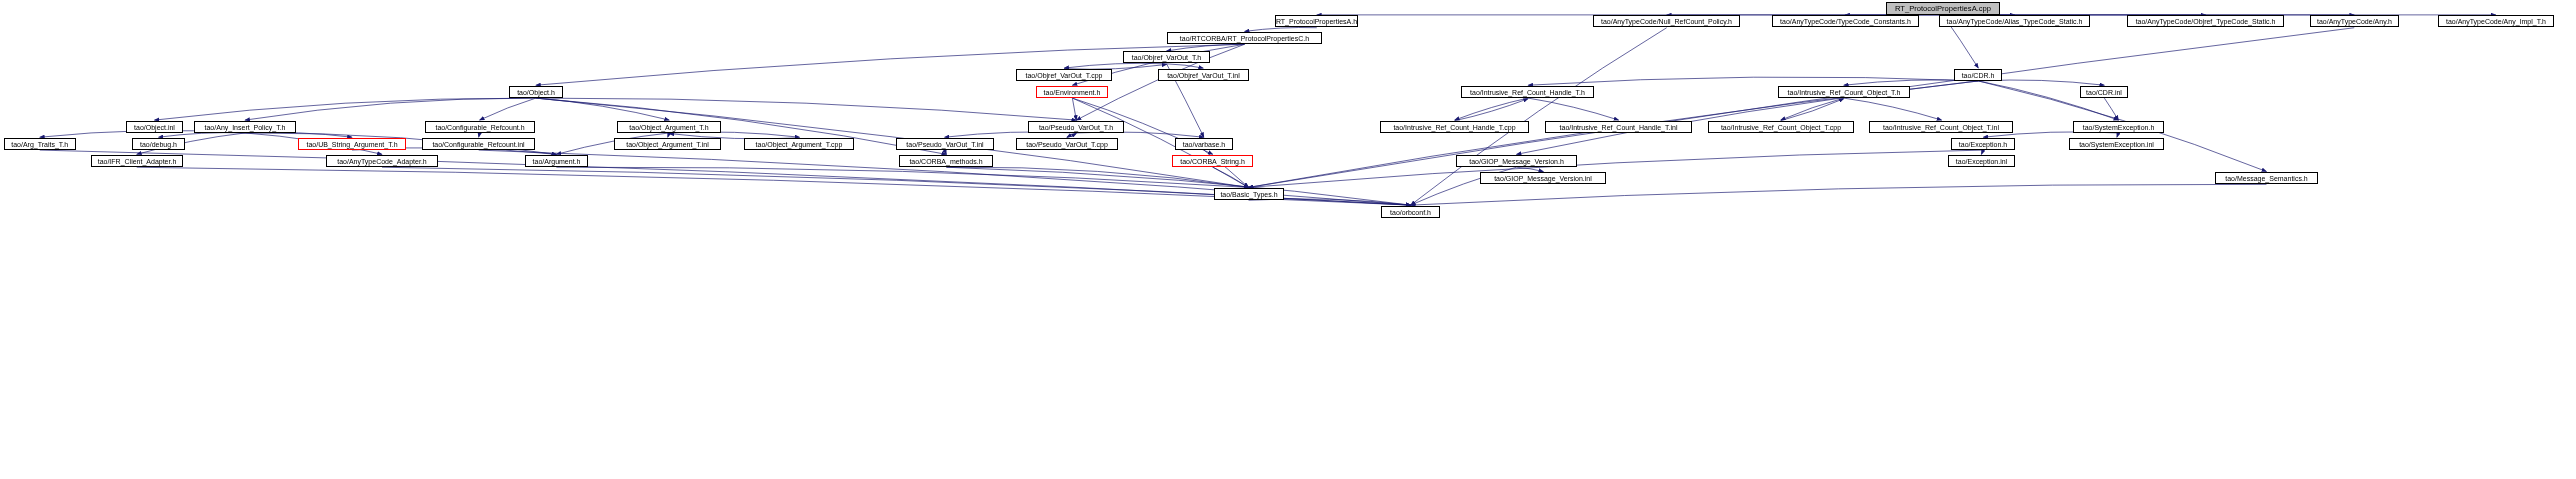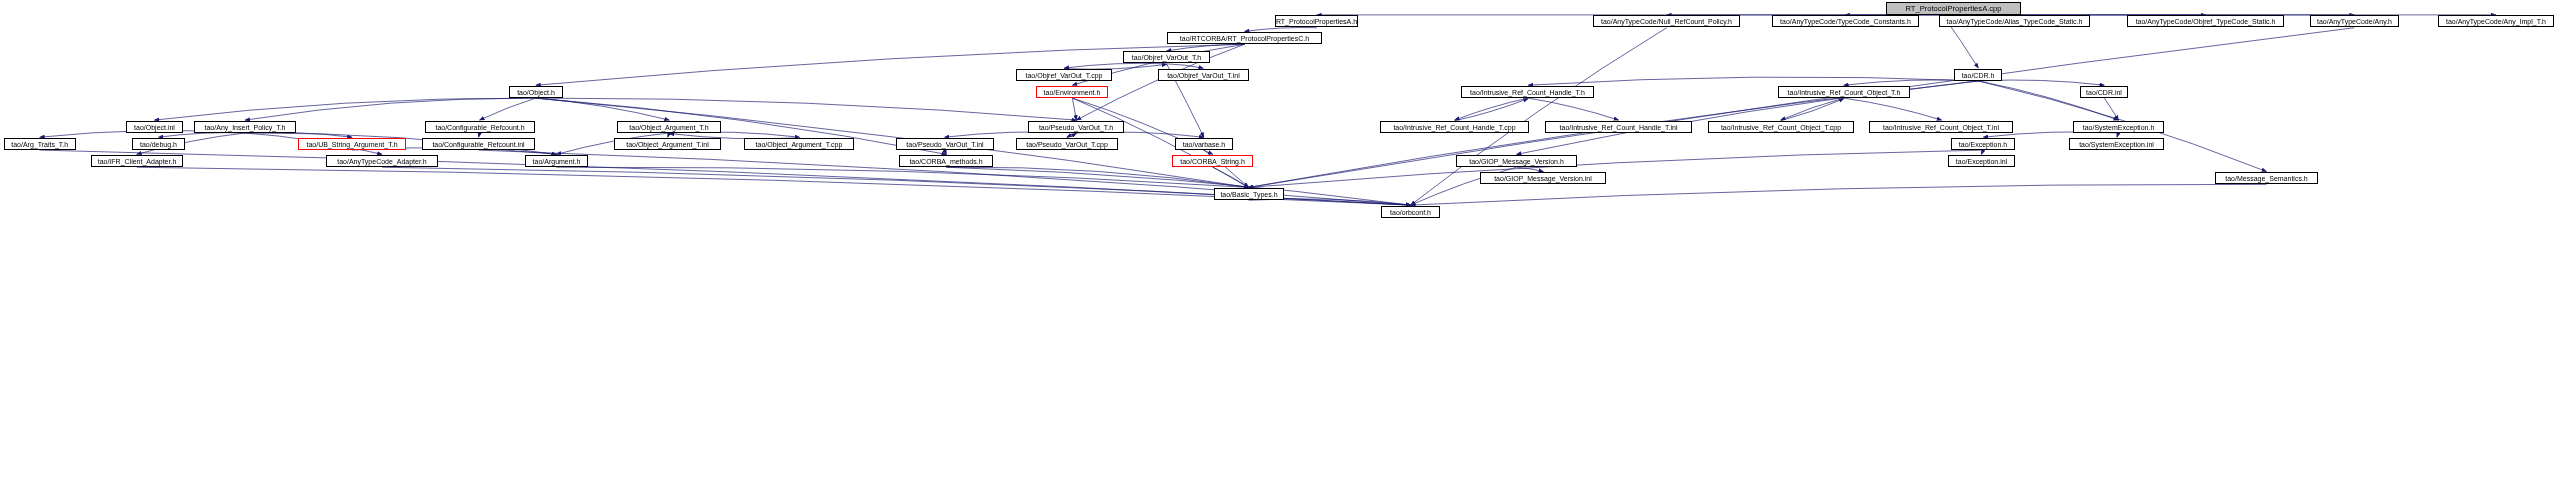--- a/index.html
+++ b/index.html
@@ -120,21 +120,21 @@
         <path d="M624.5,273 Q1465.25,284.75 2306,335" marker-end="url(#ah)"></path>
         <path d="M909.5,273 Q1475.25,270.25 2041,306" marker-end="url(#ah)"></path>
         <path d="M575.5,245 Q742.5,234.472 909.5,252" marker-end="url(#ah)"></path>
         <path d="M65,245 Q1185.5,270.75 2306,335" marker-end="url(#ah)"></path>
         <path d="M782.5,245 Q1544.25,270.75 2306,335" marker-end="url(#ah)"></path>
         <path d="M3848.5,45 Q2944.75,156.25 2041,306" marker-end="url(#ah)"></path>
         <path d="M2724.5,45 Q2515.25,172.423 2306,335" marker-end="url(#ah)"></path>
       </g>
   </svg>
   <div id="nodes">
-      <div class="node root" style="left: 1886px; top: 1.8px; width: 135px; height: 13px; text-align: right;">
+      <div class="node root" style="left: 1886px; top: 1.8px; width: 114px; height: 13px; text-align: right;">
         <span>RT_ProtocolPropertiesA.cpp</span>
       </div>
       <div class="node" style="left: 1275px; top: 15.3px; width: 83px; height: 12.2px;">
         <span>RT_ProtocolPropertiesA.h</span>
       </div>
       <div class="node" style="left: 1593px; top: 15.3px; width: 147px; height: 12.2px;">
         <span>tao/AnyTypeCode/Null_RefCount_Policy.h</span>
       </div>
       <div class="node" style="left: 1772px; top: 15.3px; width: 147px; height: 12.2px;">
         <span>tao/AnyTypeCode/TypeCode_Constants.h</span>

